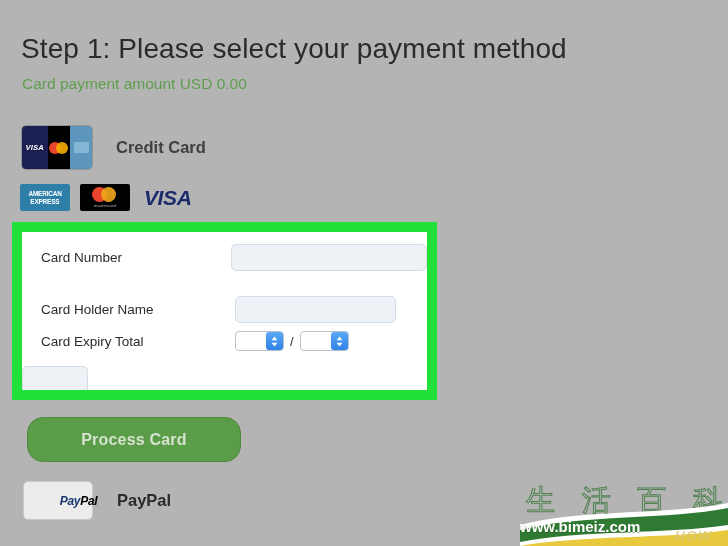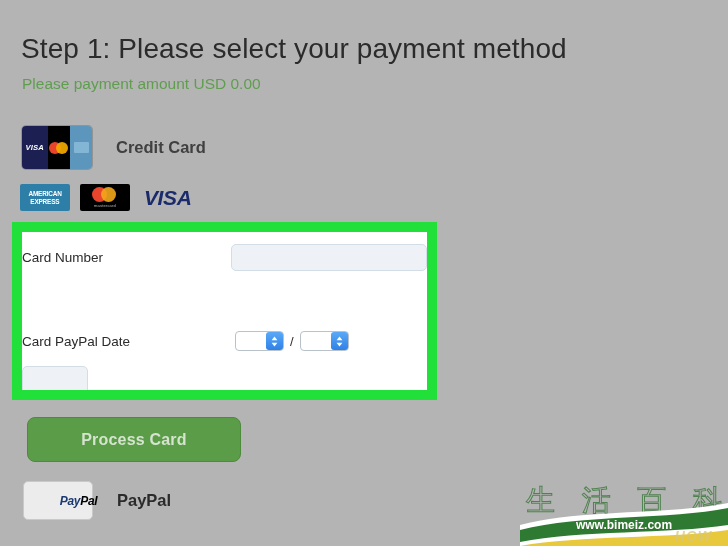--- a/index.html
+++ b/index.html
@@ -203,20 +203,21 @@
     display: flex;
     align-items: center;
   }
   .form-row.r1 { top: 12px; }
   .form-row.r2 { top: 64px; }
   .form-row.r3 { top: 99px; }
   .form-row.r4 { top: 134px; }
 
   .fld-label {
     width: 213px;
+    padding-left: 19px;
     box-sizing: border-box;
     font-size: 13.5px;
     color: #2b2b2b;
     white-space: nowrap;
   }
   .txt-input {
     background: #eef2f6;
     border: 1px solid #d3dde5;
     border-radius: 5px;
     box-sizing: border-box;
@@ -273,21 +274,21 @@
 
   
   .process-btn {
     position: absolute;
     left: 27px;
     top: 417px;
     width: 214px;
     height: 45px;
     background: #5a9c47;
     border: 1px solid #4d8a3c;
-    border-radius: 8px;
+    border-radius: 16px;
     color: #d5e3cf;
     font-size: 16px;
     font-weight: bold;
     font-family: "Liberation Sans", sans-serif;
     cursor: pointer;
     letter-spacing: 0.2px;
   }
 
   
   .pp-option {
@@ -346,22 +347,21 @@
     color: transparent;
     -webkit-text-stroke: 1px #3f7a3f;
     opacity: 0.85;
     line-height: 1;
   }
   .wm-url {
     position: absolute;
     left: 0;
     top: 33px;
     width: 100%;
-    text-align: center;
-    font-size: 12px;
+    font-size: 15px;
     font-weight: bold;
     color: #ffffff;
     text-shadow: 0 1px 1px rgba(60,90,40,0.55);
     z-index: 3;
   }
   .wm-swoosh { position: absolute; inset: 0; z-index: 1; }
   .wm-how {
     position: absolute;
     right: 16px;
     bottom: 2px;
@@ -373,21 +373,21 @@
     z-index: 2;
     letter-spacing: 1px;
   }
 </style>
 </head>
 <body>
 
 <div id="page">
 
   <div class="step-title">Step 1: Please select your payment method</div>
-  <div class="total-amount">Please payment amount USD 0.00</div>
+  <div class="total-amount">Card payment amount USD 0.00</div>
 
   <div class="cc-option">
     <div class="cc-combo">
       <div class="cc-seg visa">
         <span class="visa-word">VISA</span>
       </div>
       <div class="cc-seg mc">
         <span class="mc-circles">
           <i class="l"></i>
             <i class="r"></i>
@@ -416,23 +416,27 @@
   </div>
 
   <div class="highlight-box">
     <div class="form-panel">
 
       <div class="form-row r1">
         <div class="fld-label">Card Number</div>
         <input class="txt-input in-cardnumber" type="text" value="" style="">
       </div>
 
+      <div class="form-row r2">
+        <div class="fld-label">Card Holder Name</div>
+        <input class="txt-input in-holder" type="text" value="" style="">
+      </div>
 
       <div class="form-row r3">
-        <div class="fld-label">Card PayPal Date</div>
+        <div class="fld-label">Card Expiry Total</div>
         <span class="sel-wrap">
           <select class="sel"><option value=""></option><option value="01">01</option><option value="02">02</option><option value="03">03</option><option value="04">04</option><option value="05">05</option><option value="06">06</option><option value="07">07</option><option value="08">08</option><option value="09">09</option><option value="10">10</option><option value="11">11</option><option value="12">12</option></select>
           <span class="sel-stepper">
             <svg width="9" height="13" viewBox="0 0 9 13">
               <path d="M4.5 1.5 L7.4 5.2 L1.6 5.2 Z" fill="#ffffff"></path>
               <path d="M4.5 11.5 L1.6 7.8 L7.4 7.8 Z" fill="#ffffff"></path>
             </svg>
           </span>
         </span>
         <span class="slash">/</span>

